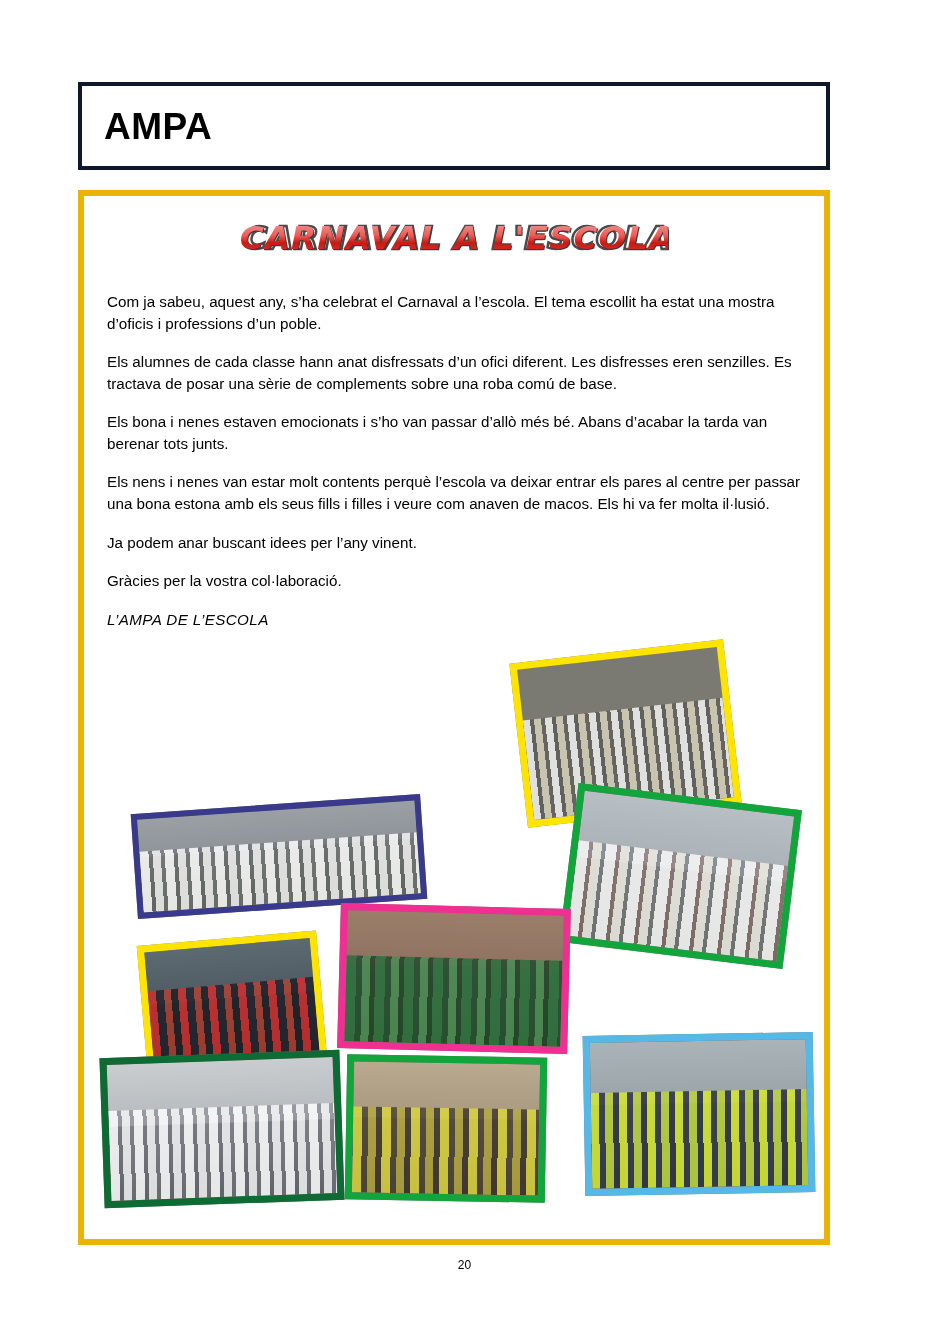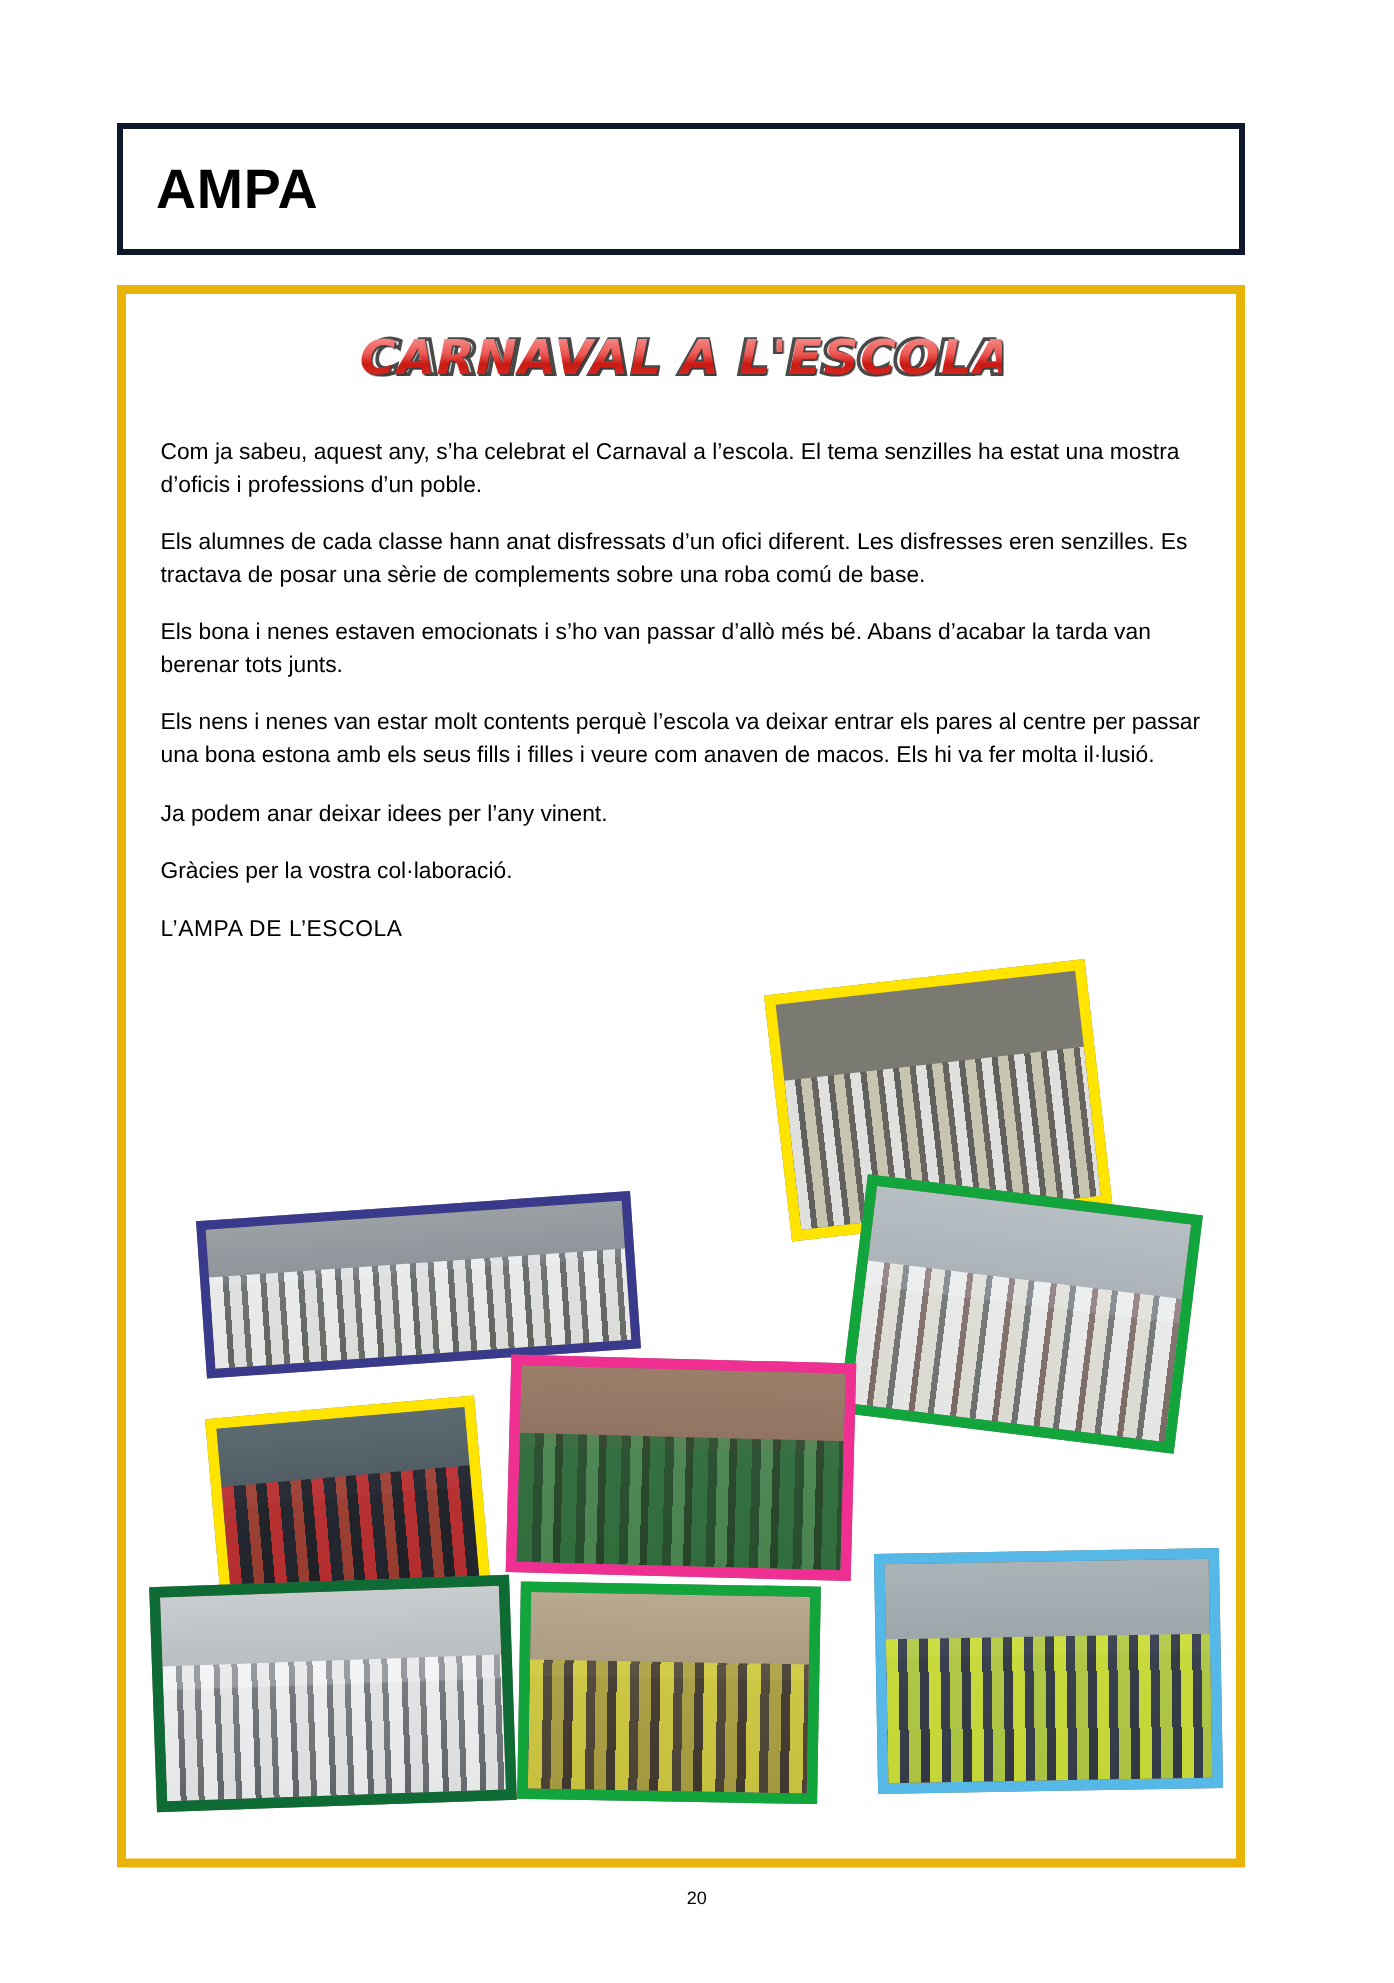--- a/index.html
+++ b/index.html
@@ -105,20 +105,21 @@
     top: 95px;
     width: 700px;
     font-size: 15.2px;
     line-height: 1.42;
   }
   .body-text p {
     margin: 0 0 17px 0;
   }
   .signature {
     letter-spacing: 0.4px;
+    font-style: italic;
   }
 
   
   .collage {
     position: absolute;
     left: 0;
     top: 0;
     width: 100%;
     height: 100%;
     pointer-events: none;
@@ -294,25 +295,25 @@
 </div>
 
 <div class="content-box">
 
   <div class="wordart-wrap">
     <div class="wordart-shadow">CARNAVAL A L'ESCOLA</div>
     <div class="wordart wordart-fill">CARNAVAL A L'ESCOLA</div>
   </div>
 
   <div class="body-text">
-    <p>Com ja sabeu, aquest any, s’ha celebrat el Carnaval a l’escola. El tema senzilles  ha estat una mostra d’oficis i professions d’un poble.</p>
+    <p>Com ja sabeu, aquest any, s’ha celebrat el Carnaval a l’escola. El tema escollit  ha estat una mostra d’oficis i professions d’un poble.</p>
     <p>Els alumnes de cada classe hann anat disfressats d’un ofici diferent. Les disfresses eren senzilles. Es tractava de posar una sèrie de complements sobre una roba comú de base.</p>
     <p>Els bona i nenes estaven emocionats i s’ho van passar d’allò més bé. Abans d’acabar la tarda van berenar tots junts.</p>
     <p>Els nens i nenes van estar molt contents perquè l’escola va deixar entrar els pares al centre per passar una bona estona amb els seus fills i filles i veure com anaven de macos. Els hi va fer molta il·lusió.</p>
-    <p>Ja podem anar deixar idees per l’any vinent.</p>
+    <p>Ja podem anar buscant idees per l’any vinent.</p>
     <p>Gràcies per la vostra col·laboració.</p>
     <p class="signature">L’AMPA DE L’ESCOLA</p>
   </div>
 
   <div class="collage">
     <div class="photo p1">
       <div class="inner"></div>
       <div class="crowd crowd-a"></div>
     </div>
     <div class="photo p2">

